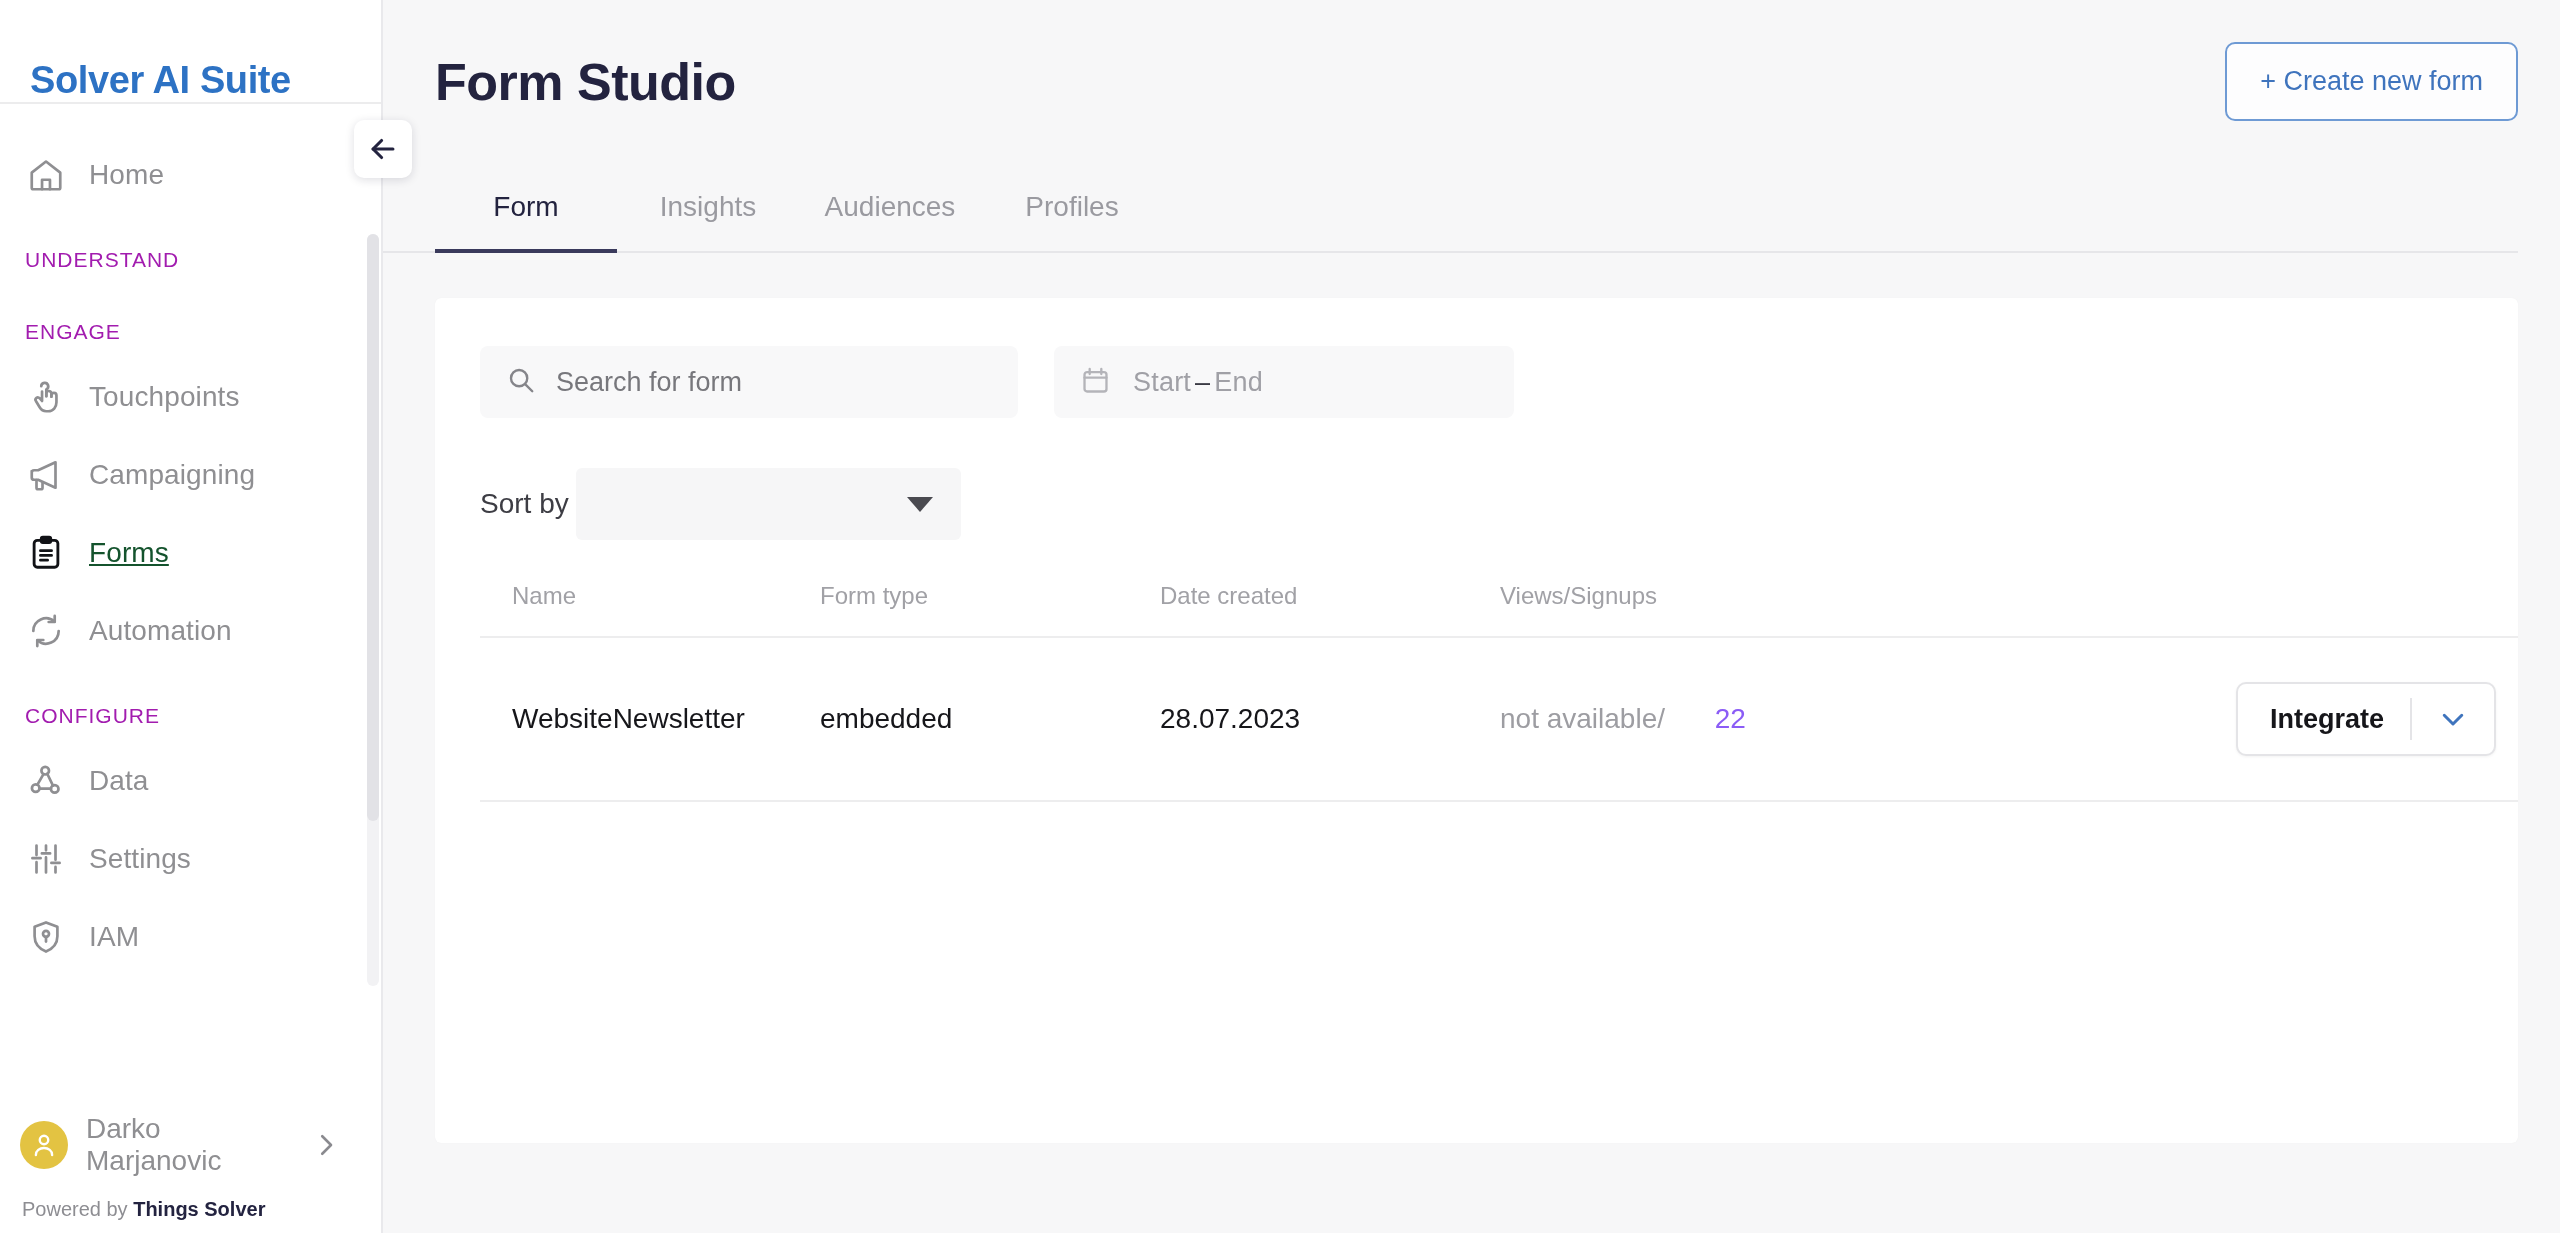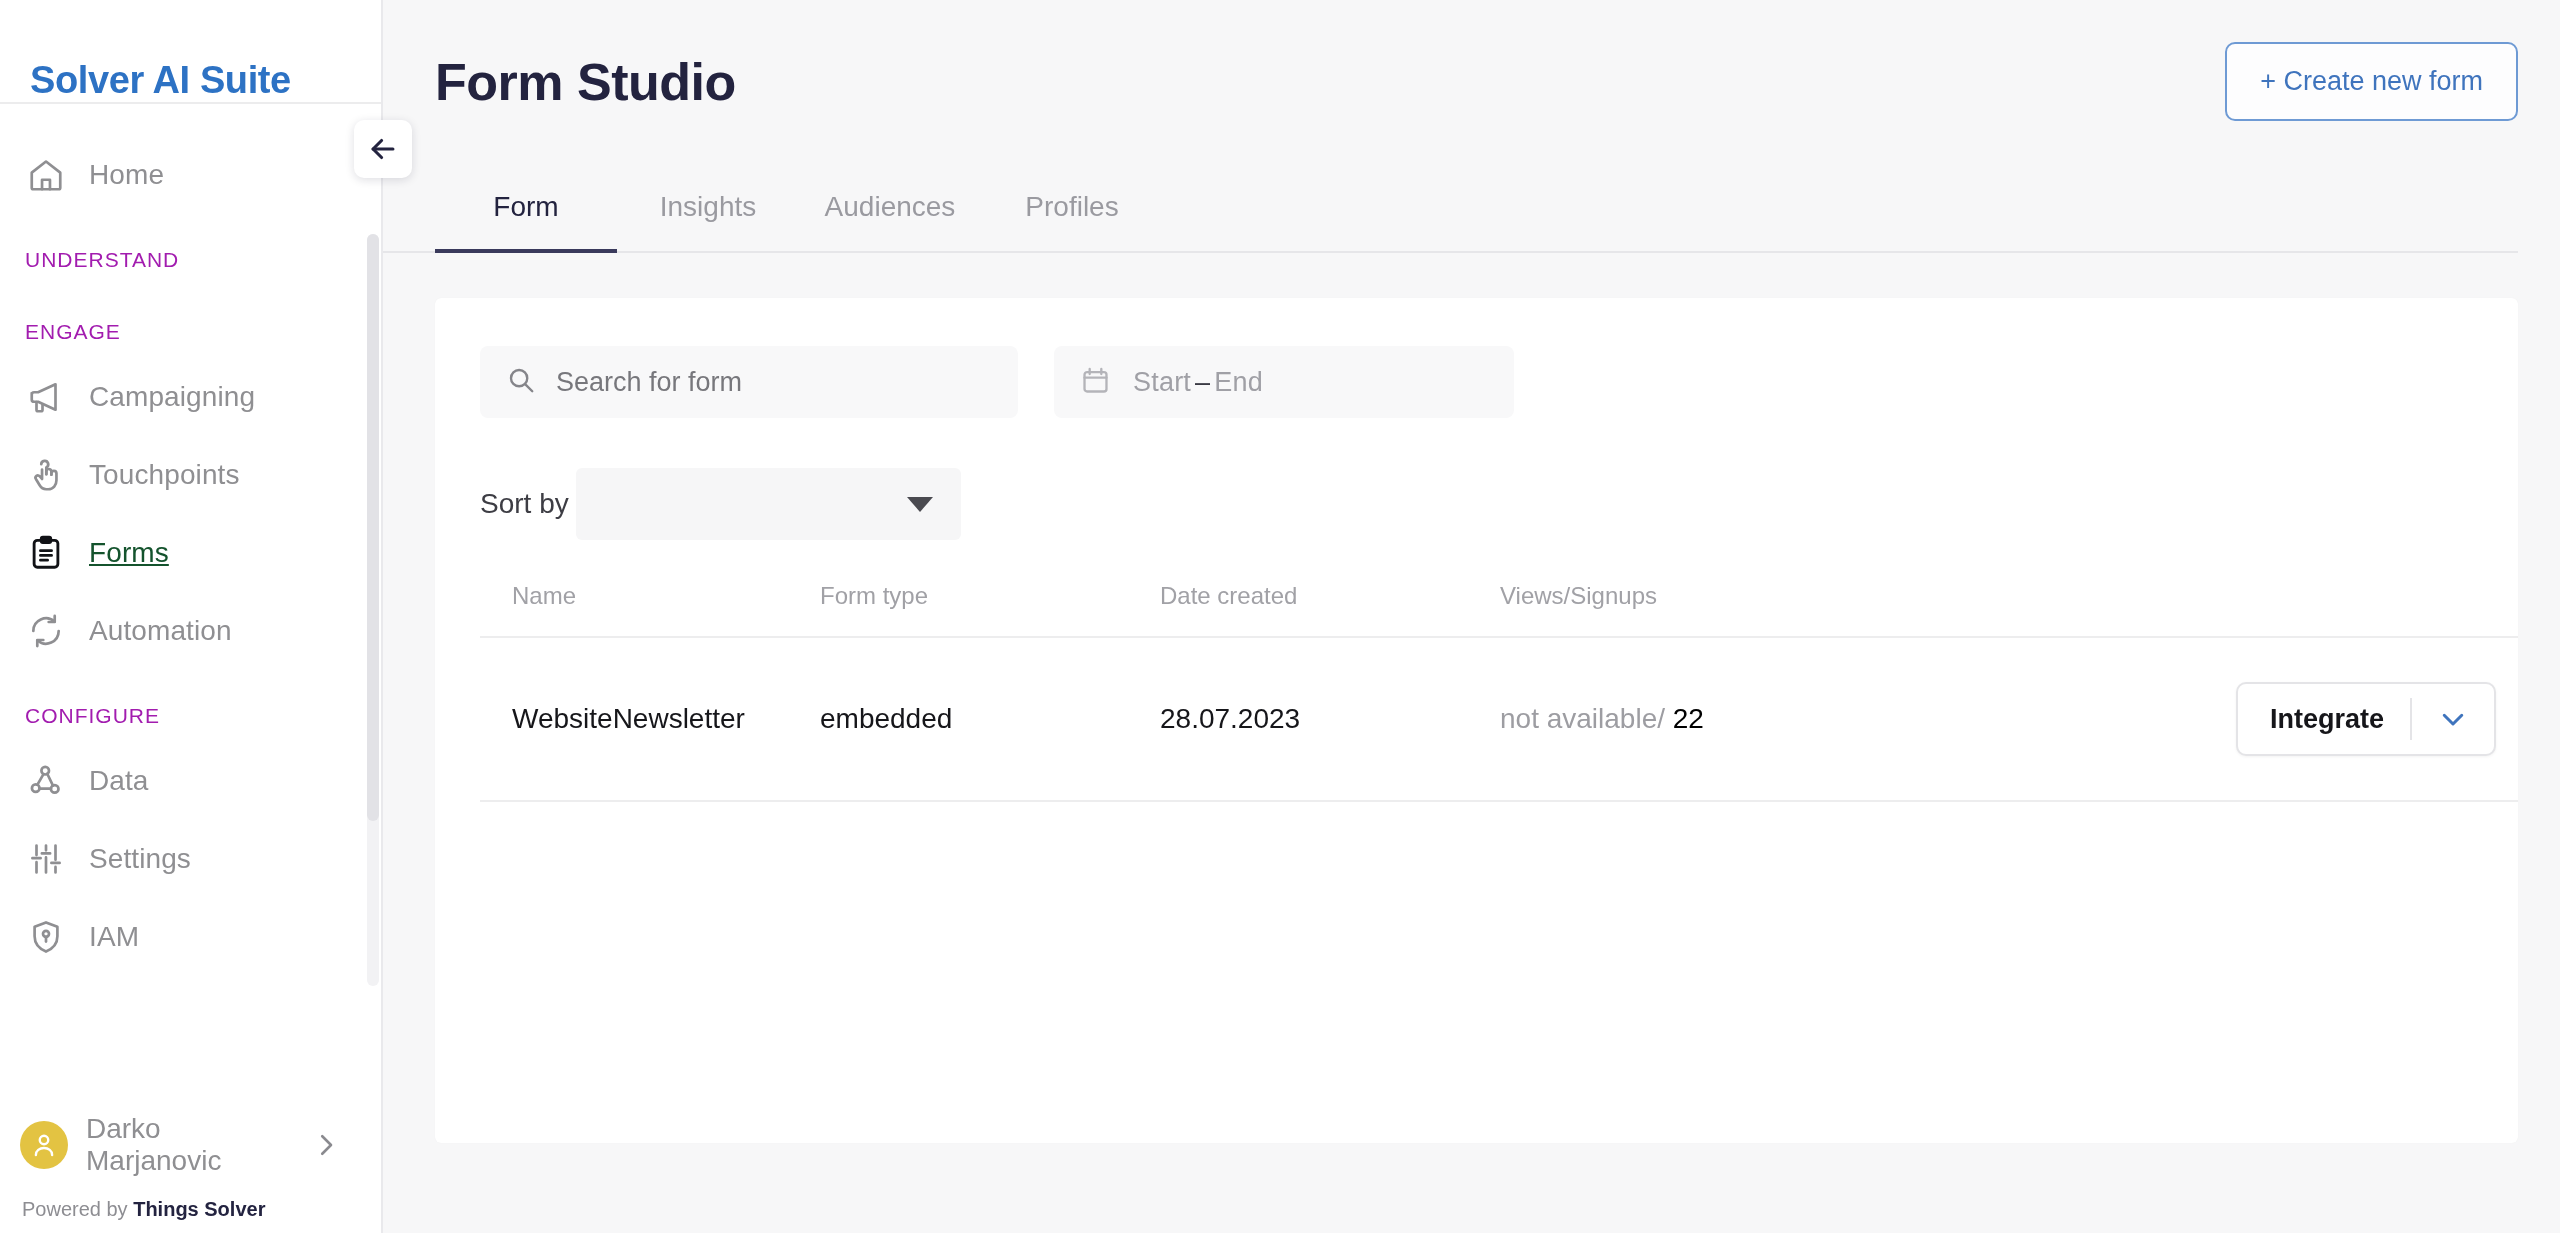--- a/index.html
+++ b/index.html
@@ -229,21 +229,21 @@
     padding: 44px 0;
     border-bottom: 2px solid #ededee;
     vertical-align: middle;
   }
   th.c-name, td.c-name { width: 340px; padding-left: 32px; }
   th.c-type, td.c-type { width: 340px; }
   th.c-date, td.c-date { width: 340px; }
   th.c-views, td.c-views { width: 360px; }
   th.c-act, td.c-act { width: auto; }
   .views-na { color: #9d9da2; }
-  .views-num { color: #000000; }
+  .views-num { color: #8b5cf6; margin-left: 42px; }
 
   .integrate-btn {
     display: inline-flex; align-items: center;
     border: 2px solid #e4e4e7;
     border-radius: 10px;
     background: #ffffff;
     box-shadow: 0 1px 3px rgba(0,0,0,0.05);
     height: 74px;
     float: right;
     margin-right: 22px;
@@ -284,36 +284,36 @@
       </div>
 
       <div class="nav-section">UNDERSTAND</div>
 
 
       <div class="nav-section">ENGAGE</div>
 
       <div class="nav-item">
         <span class="ico">
           <svg viewBox="0 0 24 24" fill="none" stroke="#8f8f92" stroke-width="1.7" stroke-linecap="round" stroke-linejoin="round">
-            <path d="M3 9.5v4a1.5 1.5 0 0 0 1.5 1.5H7l11 5V4L7 9H4.5A1.5 1.5 0 0 0 3 10.5z"></path>
-            <path d="M6 15.2V20a1 1 0 0 0 1 1h1.8a1 1 0 0 0 1-1v-3.3"></path>
-          </svg>
-        </span>
-        <span class="nav-label">Campaigning</span>
-      </div>
-
-      <div class="nav-item">
-        <span class="ico">
-          <svg viewBox="0 0 24 24" fill="none" stroke="#8f8f92" stroke-width="1.7" stroke-linecap="round" stroke-linejoin="round">
             <path d="M9 5.2a2.2 2.2 0 1 1 3.2 2v4.3"></path>
             <path d="M12.2 11.5V9.8a1.6 1.6 0 0 1 3.2 0v2"></path>
             <path d="M15.4 11.8v-.8a1.6 1.6 0 0 1 3.2 0v4.3c0 3.1-2 5.7-5.2 5.7h-1.3c-2 0-3.2-1-4.1-2.5l-2.3-3.8a1.5 1.5 0 0 1 2.4-1.8l1.4 1.6V8.6"></path>
           </svg>
         </span>
         <span class="nav-label">Touchpoints</span>
+      </div>
+
+      <div class="nav-item">
+        <span class="ico">
+          <svg viewBox="0 0 24 24" fill="none" stroke="#8f8f92" stroke-width="1.7" stroke-linecap="round" stroke-linejoin="round">
+            <path d="M3 9.5v4a1.5 1.5 0 0 0 1.5 1.5H7l11 5V4L7 9H4.5A1.5 1.5 0 0 0 3 10.5z"></path>
+            <path d="M6 15.2V20a1 1 0 0 0 1 1h1.8a1 1 0 0 0 1-1v-3.3"></path>
+          </svg>
+        </span>
+        <span class="nav-label">Campaigning</span>
       </div>
 
       <div class="nav-item active">
         <span class="ico">
           <svg viewBox="0 0 24 24" fill="none" stroke="#111216" stroke-width="1.8" stroke-linecap="round" stroke-linejoin="round">
             <rect x="4.5" y="4" width="15" height="17" rx="2"></rect>
             <rect x="9" y="2" width="6" height="3.4" rx="1" fill="#111216"></rect>
             <path d="M8.5 10.5h7M8.5 13.5h7M8.5 16.5h4.5"></path>
           </svg>
         </span>

